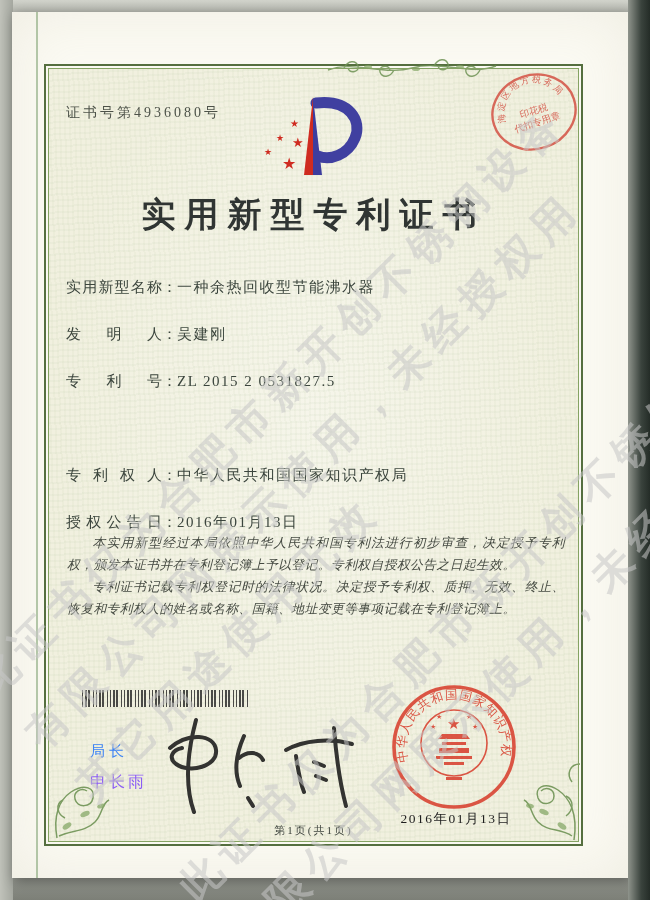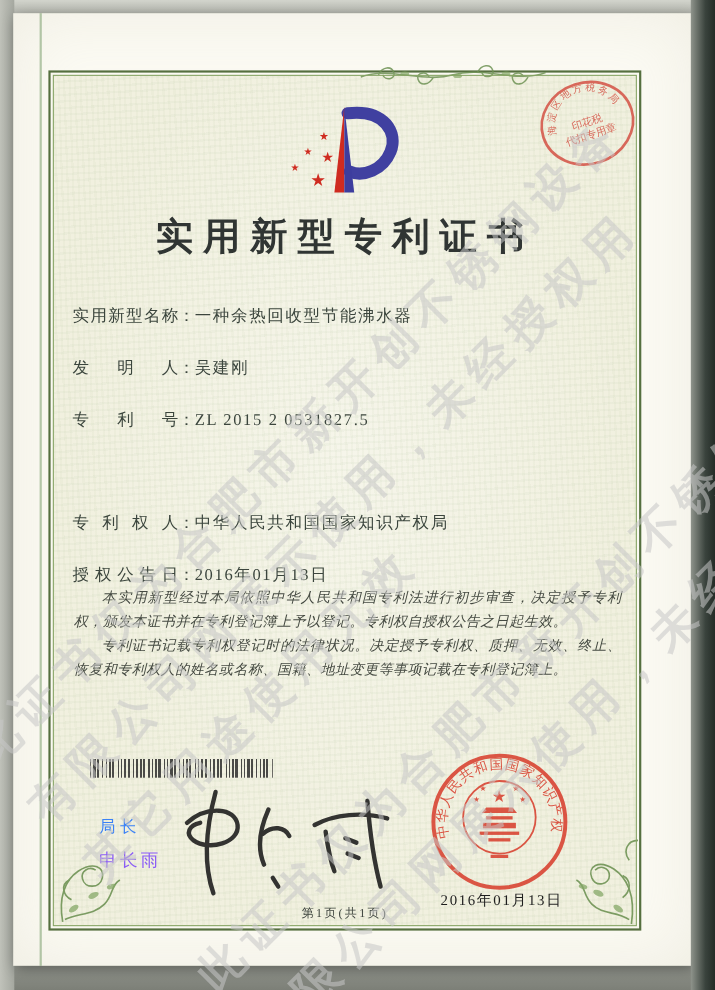--- a/index.html
+++ b/index.html
@@ -95,20 +95,21 @@
           <path d="M52,64 c8,-6 8,-16 0,-20"></path>
           <path d="M58,30 c-6,-8 -2,-18 8,-18"></path>
         </g>
         <g fill="#86a868" opacity=".75">
           <ellipse cx="48" cy="74" rx="5" ry="2.6" transform="rotate(35 48 74)"></ellipse>
           <ellipse cx="30" cy="60" rx="5" ry="2.6" transform="rotate(25 30 60)"></ellipse>
           <ellipse cx="16" cy="54" rx="4" ry="2.2" transform="rotate(15 16 54)"></ellipse>
         </g>
       </svg>
 
+      <div class="cert-no">证书号第4936080号</div>
 
       <svg class="logo" viewBox="0 0 112 88">
         <path d="M60,8 C94,4 106,26 99,43 C92,60 74,66 62,61" fill="none" stroke="#4040a0" stroke-width="11" stroke-linecap="round"></path>
         <polygon points="57,2 48,80 57,80" fill="#cf2b20"></polygon>
         <polygon points="57,2 57,80 66,80" fill="#3d3d9e"></polygon>
         <g fill="#cf2b20" font-family="'DejaVu Sans',sans-serif">
           <text x="34" y="32" font-size="10">★</text>
           <text x="20" y="46" font-size="9">★</text>
           <text x="36" y="52" font-size="13">★</text>
           <text x="8" y="60" font-size="9">★</text>

